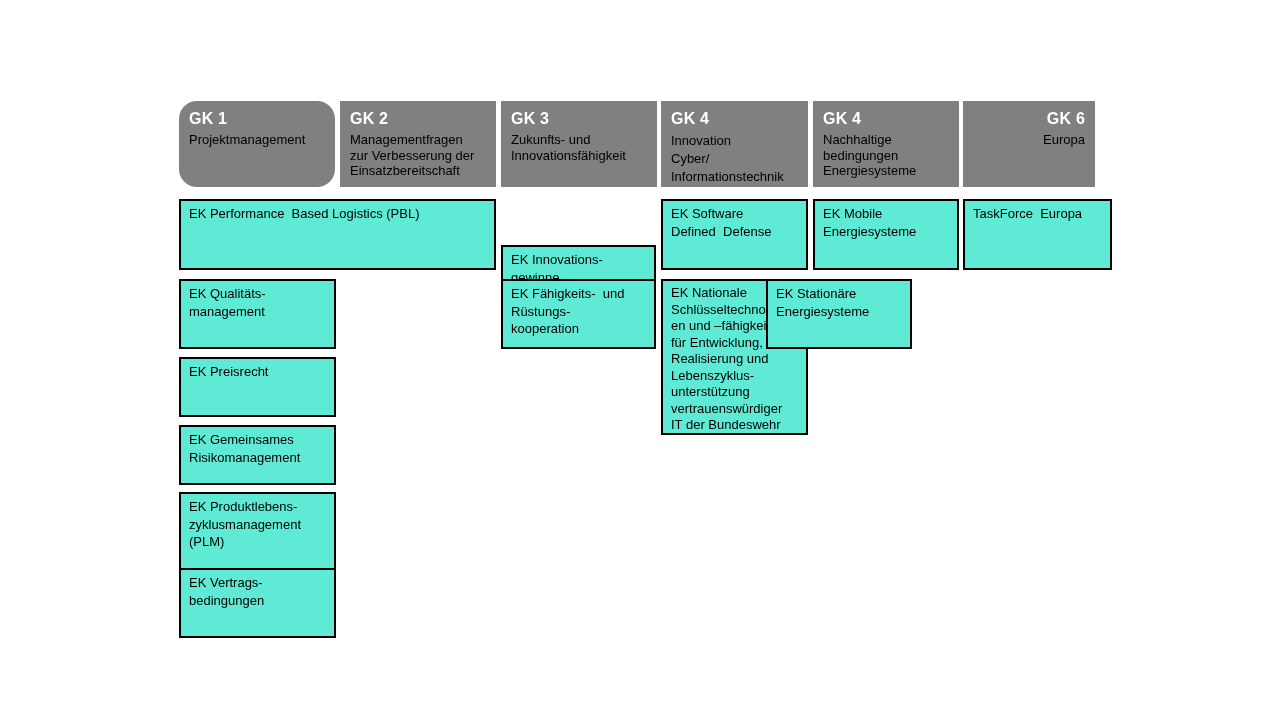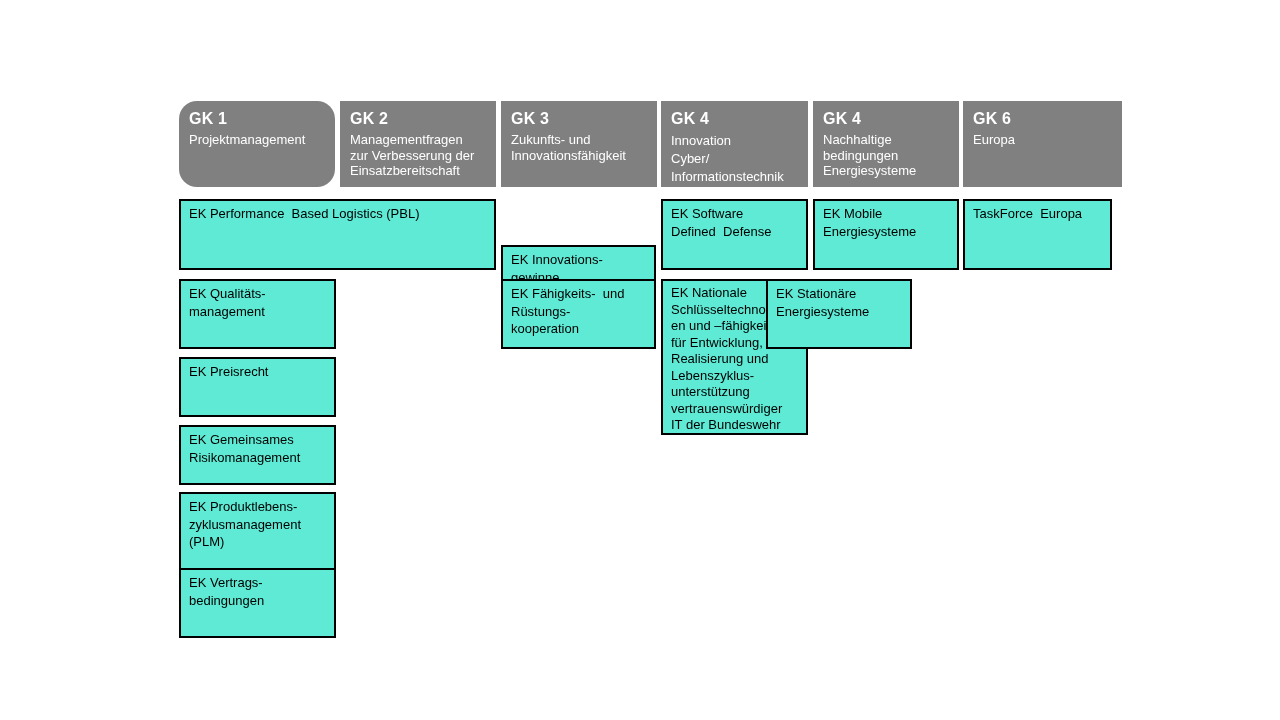--- a/index.html
+++ b/index.html
@@ -26,21 +26,21 @@
   }
   .hdr-title {
     color: #ffffff;
     font-size: 16px;
     font-weight: bold;
     line-height: 21px;
     margin-bottom: 3px;
     letter-spacing: 0.2px;
   }
   .hdr-sub {
-    color: #ffffff;
+    color: #000000;
     font-size: 13px;
     line-height: 15.5px;
     white-space: pre-line;
   }
   .hdr-sub.lh-wide {
     line-height: 18px;
   }
   .box {
     position: absolute;
     background: #5eead4;
@@ -55,21 +55,21 @@
   }
   .box.box-tall {
     line-height: 16.5px;
   }
   
   .hdr.c1 { left: 179px; width: 156px; border-radius: 18px; }
   .hdr.c2 { left: 340px; width: 156px; }
   .hdr.c3 { left: 501px; width: 156px; }
   .hdr.c4 { left: 661px; width: 147px; }
   .hdr.c5 { left: 813px; width: 146px; }
-  .hdr.c6 { left: 963px; width: 159px; }
+  .hdr.c6 { left: 963px; width: 132px; text-align: right; }
 </style>
 </head>
 <body>
 
 <div class="slide">
 
   <div class="hdr c1">
     <div class="hdr-title">GK 1</div>
     <div class="hdr-sub">Projektmanagement</div>
   </div>

